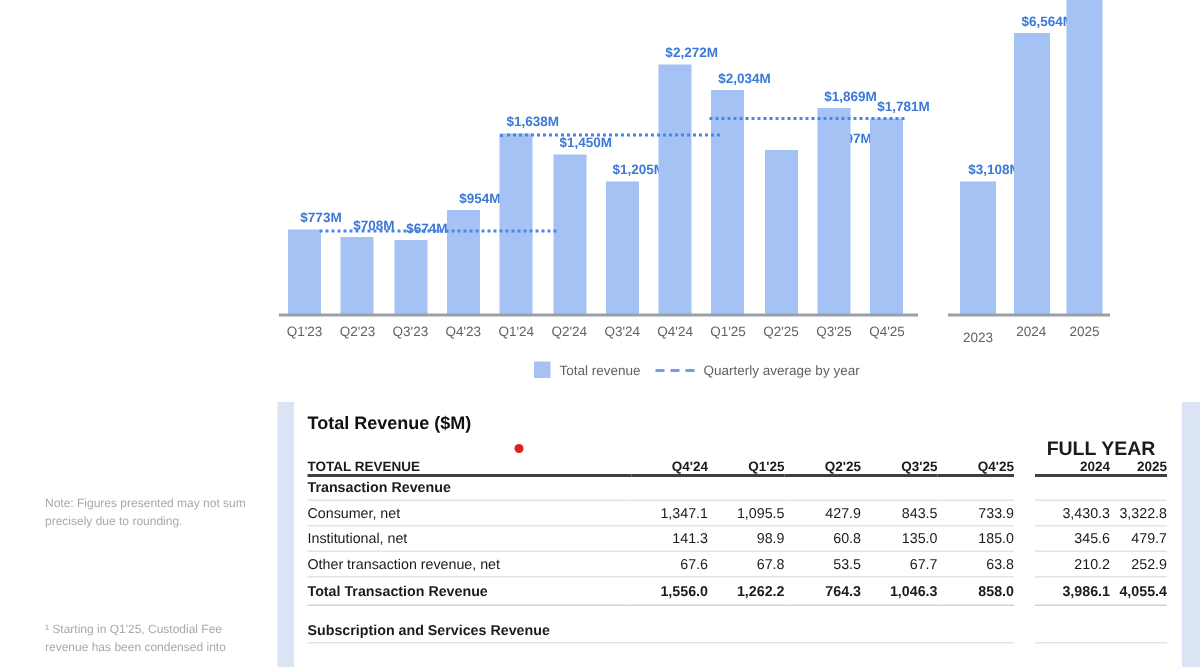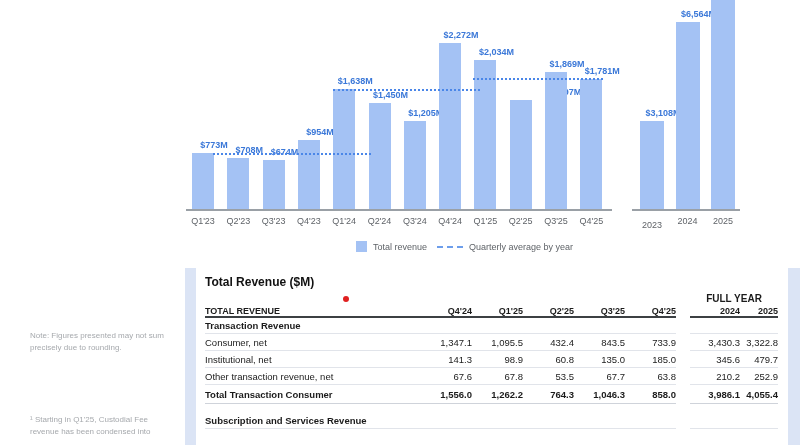--- a/index.html
+++ b/index.html
@@ -31,21 +31,21 @@
   #card{position:absolute;left:11px;top:0;width:592px;height:177px;background:#ffffff;overflow:hidden;}
   #table-title{position:absolute;left:9px;top:7px;font-size:12px;font-weight:bold;color:#111;}
   #tbl{position:absolute;left:9px;top:25px;width:573px;font-size:9.5px;color:#1b1b1b;}
   .trow{display:flex;align-items:center;}
   .c{box-sizing:border-box;}
   .c-label{width:216px;text-align:left;}
   .c-q{width:51px;text-align:right;}
   .c-gap{width:14px;}
   .c-y1{width:50px;text-align:right;}
   .c-y2{width:38px;text-align:right;}
-  .hdr1{height:11px;font-size:10px;font-weight:bold;}
+  .hdr1{height:11px;font-size:13px;font-weight:bold;}
   .hdr1 .fy{width:88px;text-align:center;}
   .hdr2{height:14px;font-size:9px;font-weight:bold;}
   .hdr2 .c{border-bottom:2px solid #3c4043;height:100%;display:flex;align-items:flex-end;}
   .hdr2 .c-label{justify-content:flex-start;}
   .hdr2 .c-q,.hdr2 .c-y1,.hdr2 .c-y2{justify-content:flex-end;}
   .hdr2 .c-gap{border-bottom:none;}
   .r-section{height:16px;font-weight:bold;}
   .r-data{height:17px;}
   .r-total{height:19px;font-weight:bold;}
   .r-spacer{height:9px;}
@@ -162,21 +162,21 @@
             <div class="c c-q"></div>
             <div class="c c-q"></div>
             <div class="c c-gap"></div>
             <div class="c c-y1"></div>
             <div class="c c-y2"></div>
           </div>
           <div class="trow r-data">
             <div class="c c-label">Consumer, net</div>
             <div class="c c-q">1,347.1</div>
             <div class="c c-q">1,095.5</div>
-            <div class="c c-q">432.4</div>
+            <div class="c c-q">427.9</div>
             <div class="c c-q">843.5</div>
             <div class="c c-q">733.9</div>
             <div class="c c-gap"></div>
             <div class="c c-y1">3,430.3</div>
             <div class="c c-y2">3,322.8</div>
           </div>
           <div class="trow r-data">
             <div class="c c-label">Institutional, net</div>
             <div class="c c-q">141.3</div>
             <div class="c c-q">98.9</div>
@@ -192,21 +192,21 @@
             <div class="c c-q">67.6</div>
             <div class="c c-q">67.8</div>
             <div class="c c-q">53.5</div>
             <div class="c c-q">67.7</div>
             <div class="c c-q">63.8</div>
             <div class="c c-gap"></div>
             <div class="c c-y1">210.2</div>
             <div class="c c-y2">252.9</div>
           </div>
           <div class="trow r-total">
-            <div class="c c-label">Total Transaction Consumer</div>
+            <div class="c c-label">Total Transaction Revenue</div>
             <div class="c c-q">1,556.0</div>
             <div class="c c-q">1,262.2</div>
             <div class="c c-q">764.3</div>
             <div class="c c-q">1,046.3</div>
             <div class="c c-q">858.0</div>
             <div class="c c-gap"></div>
             <div class="c c-y1">3,986.1</div>
             <div class="c c-y2">4,055.4</div>
           </div>
           <div class="trow r-spacer"></div>

